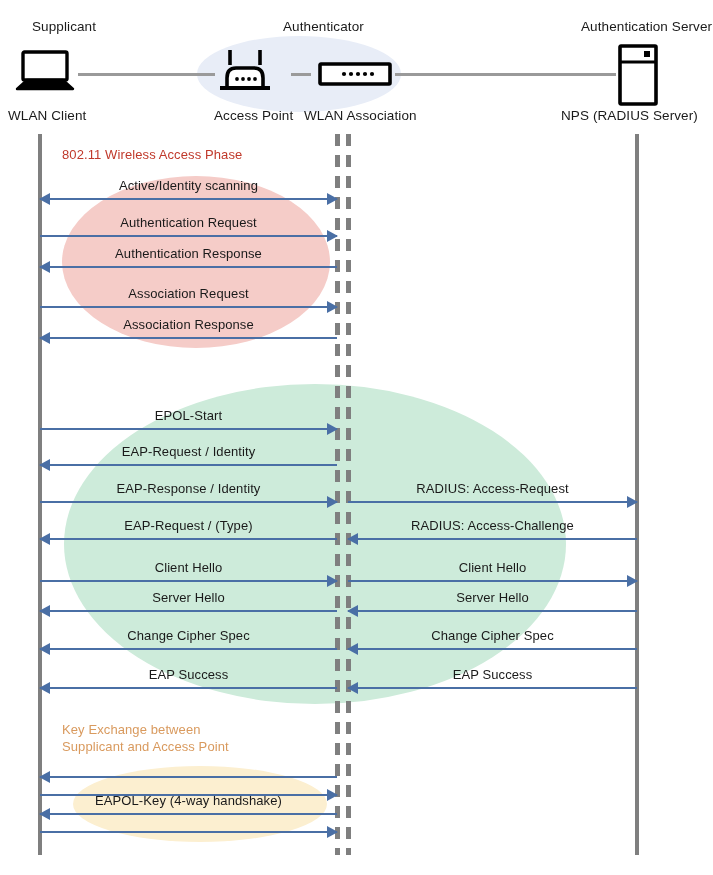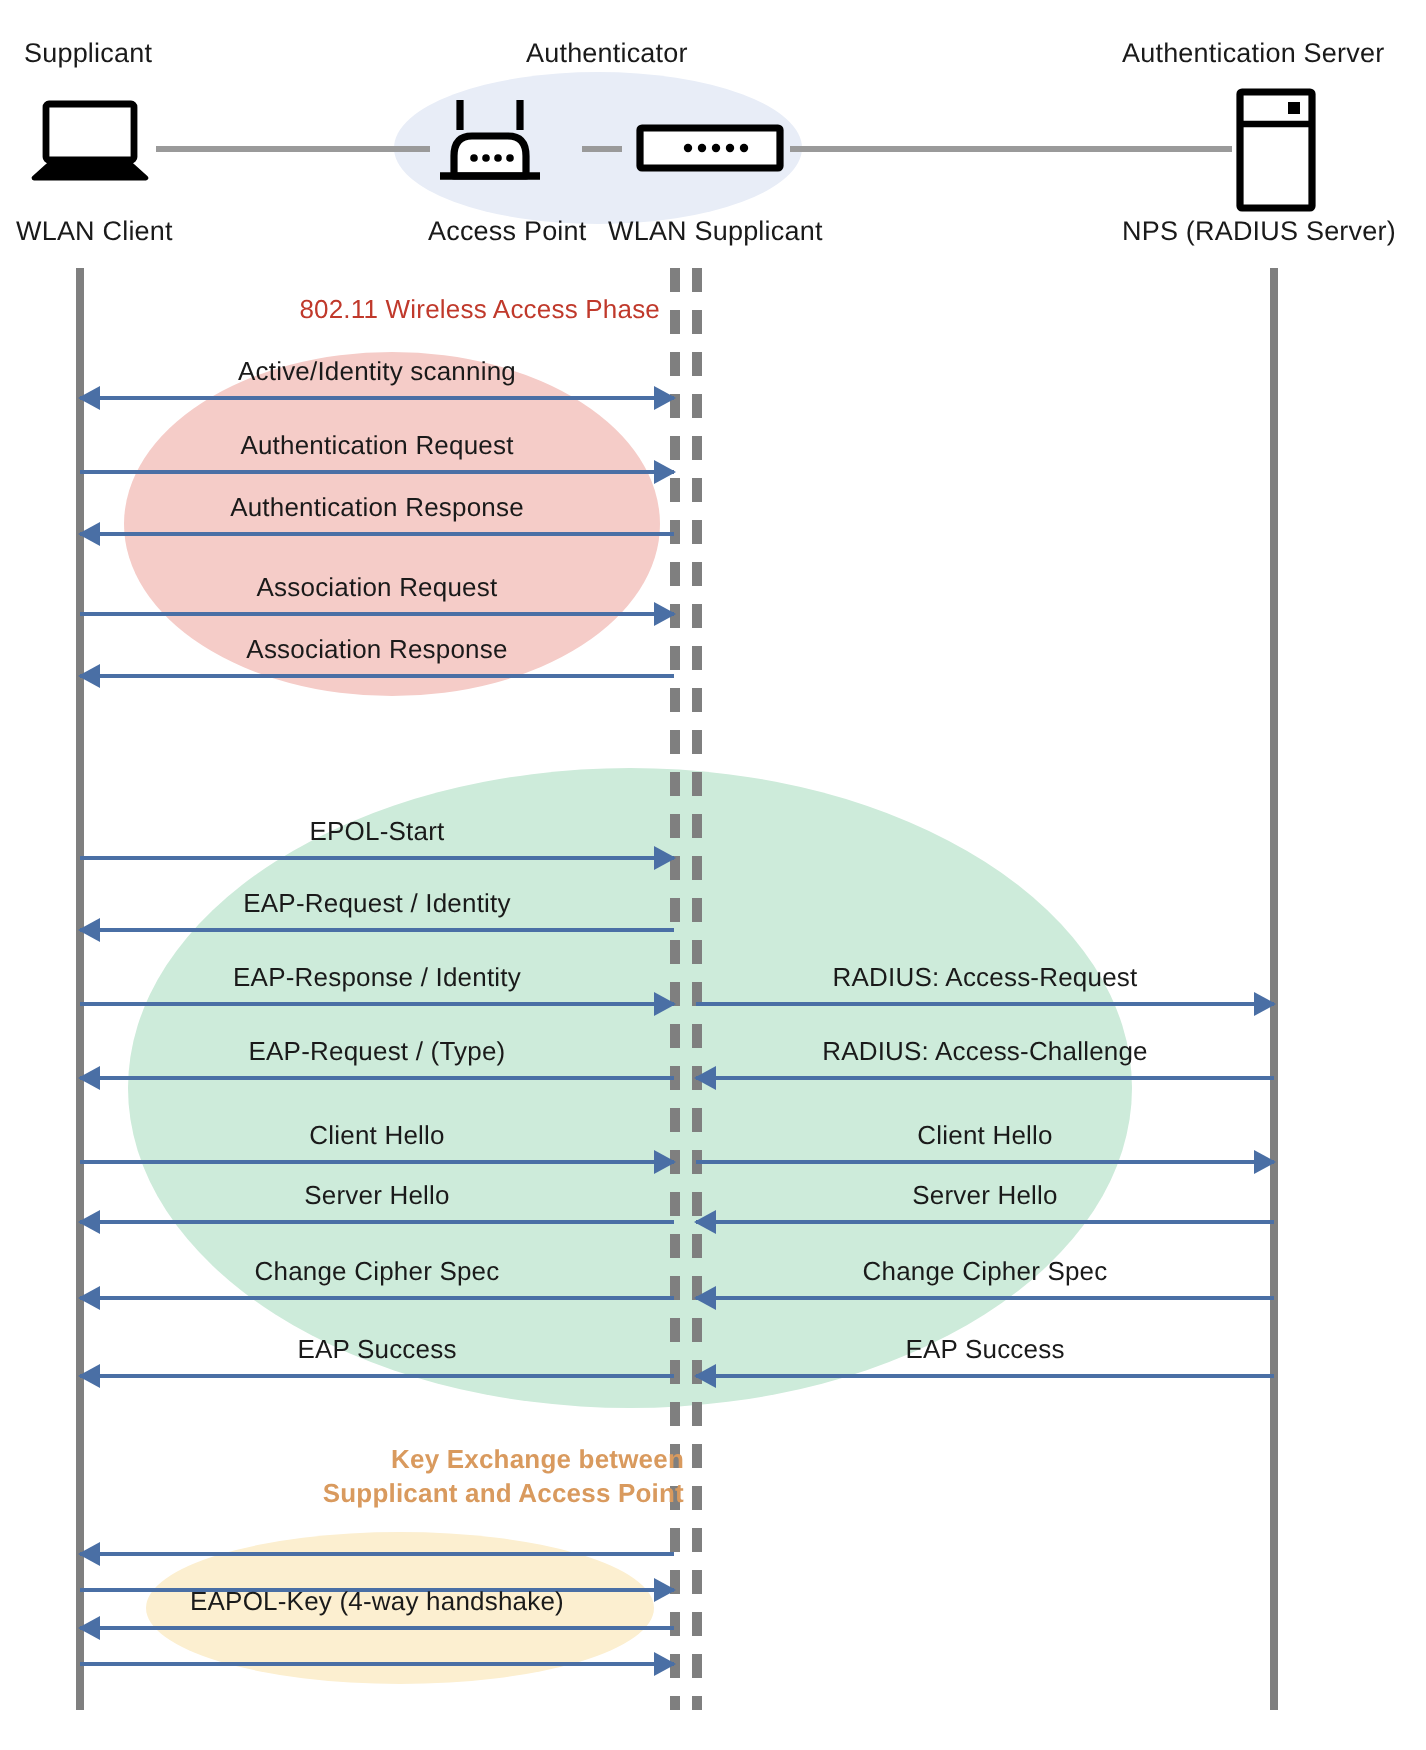--- a/index.html
+++ b/index.html
@@ -16,20 +16,21 @@
     overflow:hidden;
   }
 
   
   .actor-title{
     position:absolute;
     font-size:13.5px;
     color:#1a1a1a;
     white-space:nowrap;
     letter-spacing:.1px;
+    margin-left:20px;
   }
   .actor-sublabel{
     position:absolute;
     font-size:13.5px;
     color:#1a1a1a;
     white-space:nowrap;
     letter-spacing:.1px;
   }
   .auth-blob{
     position:absolute;
@@ -73,21 +74,21 @@
     position:absolute;
     border-radius:50%;
     z-index:2;
   }
 
   
   .phase-caption{
     position:absolute;
     z-index:5;
     font-size:13px;
-    text-align:right;
+    text-align:left;
     white-space:pre-line;
     line-height:17px;
     letter-spacing:.1px;
   }
 
   
   .msg{
     position:absolute;
     z-index:5;
     height:0;
@@ -175,34 +176,34 @@
   <div class="icon" style="left:617px; top:44px;">
     <svg width="42" height="62" viewBox="0 0 42 62">
       <rect x="3" y="2" width="36" height="58" rx="1" fill="#ffffff" stroke="#000000" stroke-width="3.6"></rect>
       <line x1="3" y1="18" x2="39" y2="18" stroke="#000000" stroke-width="3.2"></line>
       <rect x="27" y="7" width="6" height="6" fill="#000000"></rect>
     </svg>
   </div>
 
   <div class="actor-sublabel" style="left:8px; top:108px;">WLAN Client</div>
   <div class="actor-sublabel" style="left:214px; top:108px;">Access Point</div>
-  <div class="actor-sublabel" style="left:304px; top:108px;">WLAN Supplicant</div>
+  <div class="actor-sublabel" style="left:304px; top:108px;">WLAN Association</div>
   <div class="actor-sublabel" style="left:561px; top:108px;">NPS (RADIUS Server)</div>
 
   <div class="lifeline" style="left:38px; top:134px; height:721px;"></div>
   <div class="lifeline-dashed" style="left:335px; top:134px; height:721px;"></div>
   <div class="lifeline-dashed" style="left:346px; top:134px; height:721px;"></div>
   <div class="lifeline" style="left:635px; top:134px; height:721px;"></div>
 
   <div class="phase-ellipse" style="left:62px; top:176px; width:268px; height:172px; background:#f5ccc8;"></div>
   <div class="phase-ellipse" style="left:64px; top:384px; width:502px; height:320px; background:#cdebda;"></div>
   <div class="phase-ellipse" style="left:73px; top:766px; width:254px; height:76px; background:#fcefd0;"></div>
 
   <div class="phase-caption" style="left:62px; top:146px; width:268px; color:#c0392b;">802.11 Wireless Access Phase</div>
-  <div class="phase-caption" style="left:62px; top:721px; width:280px; color:#d99a5e;font-weight:bold;">Key Exchange between
+  <div class="phase-caption" style="left:62px; top:721px; width:280px; color:#d99a5e;">Key Exchange between
 Supplicant and Access Point</div>
 
   <div id="left-messages">
       <div class="msg" style="left: 40px; top: 198px; width: 297px;">
         <div class="msg-line"></div>
         <div class="arrowhead right"></div>
         <div class="arrowhead left"></div>
         <div class="msg-label">Active/Identity scanning</div>
       </div>
       <div class="msg" style="left: 40px; top: 235px; width: 297px;">

